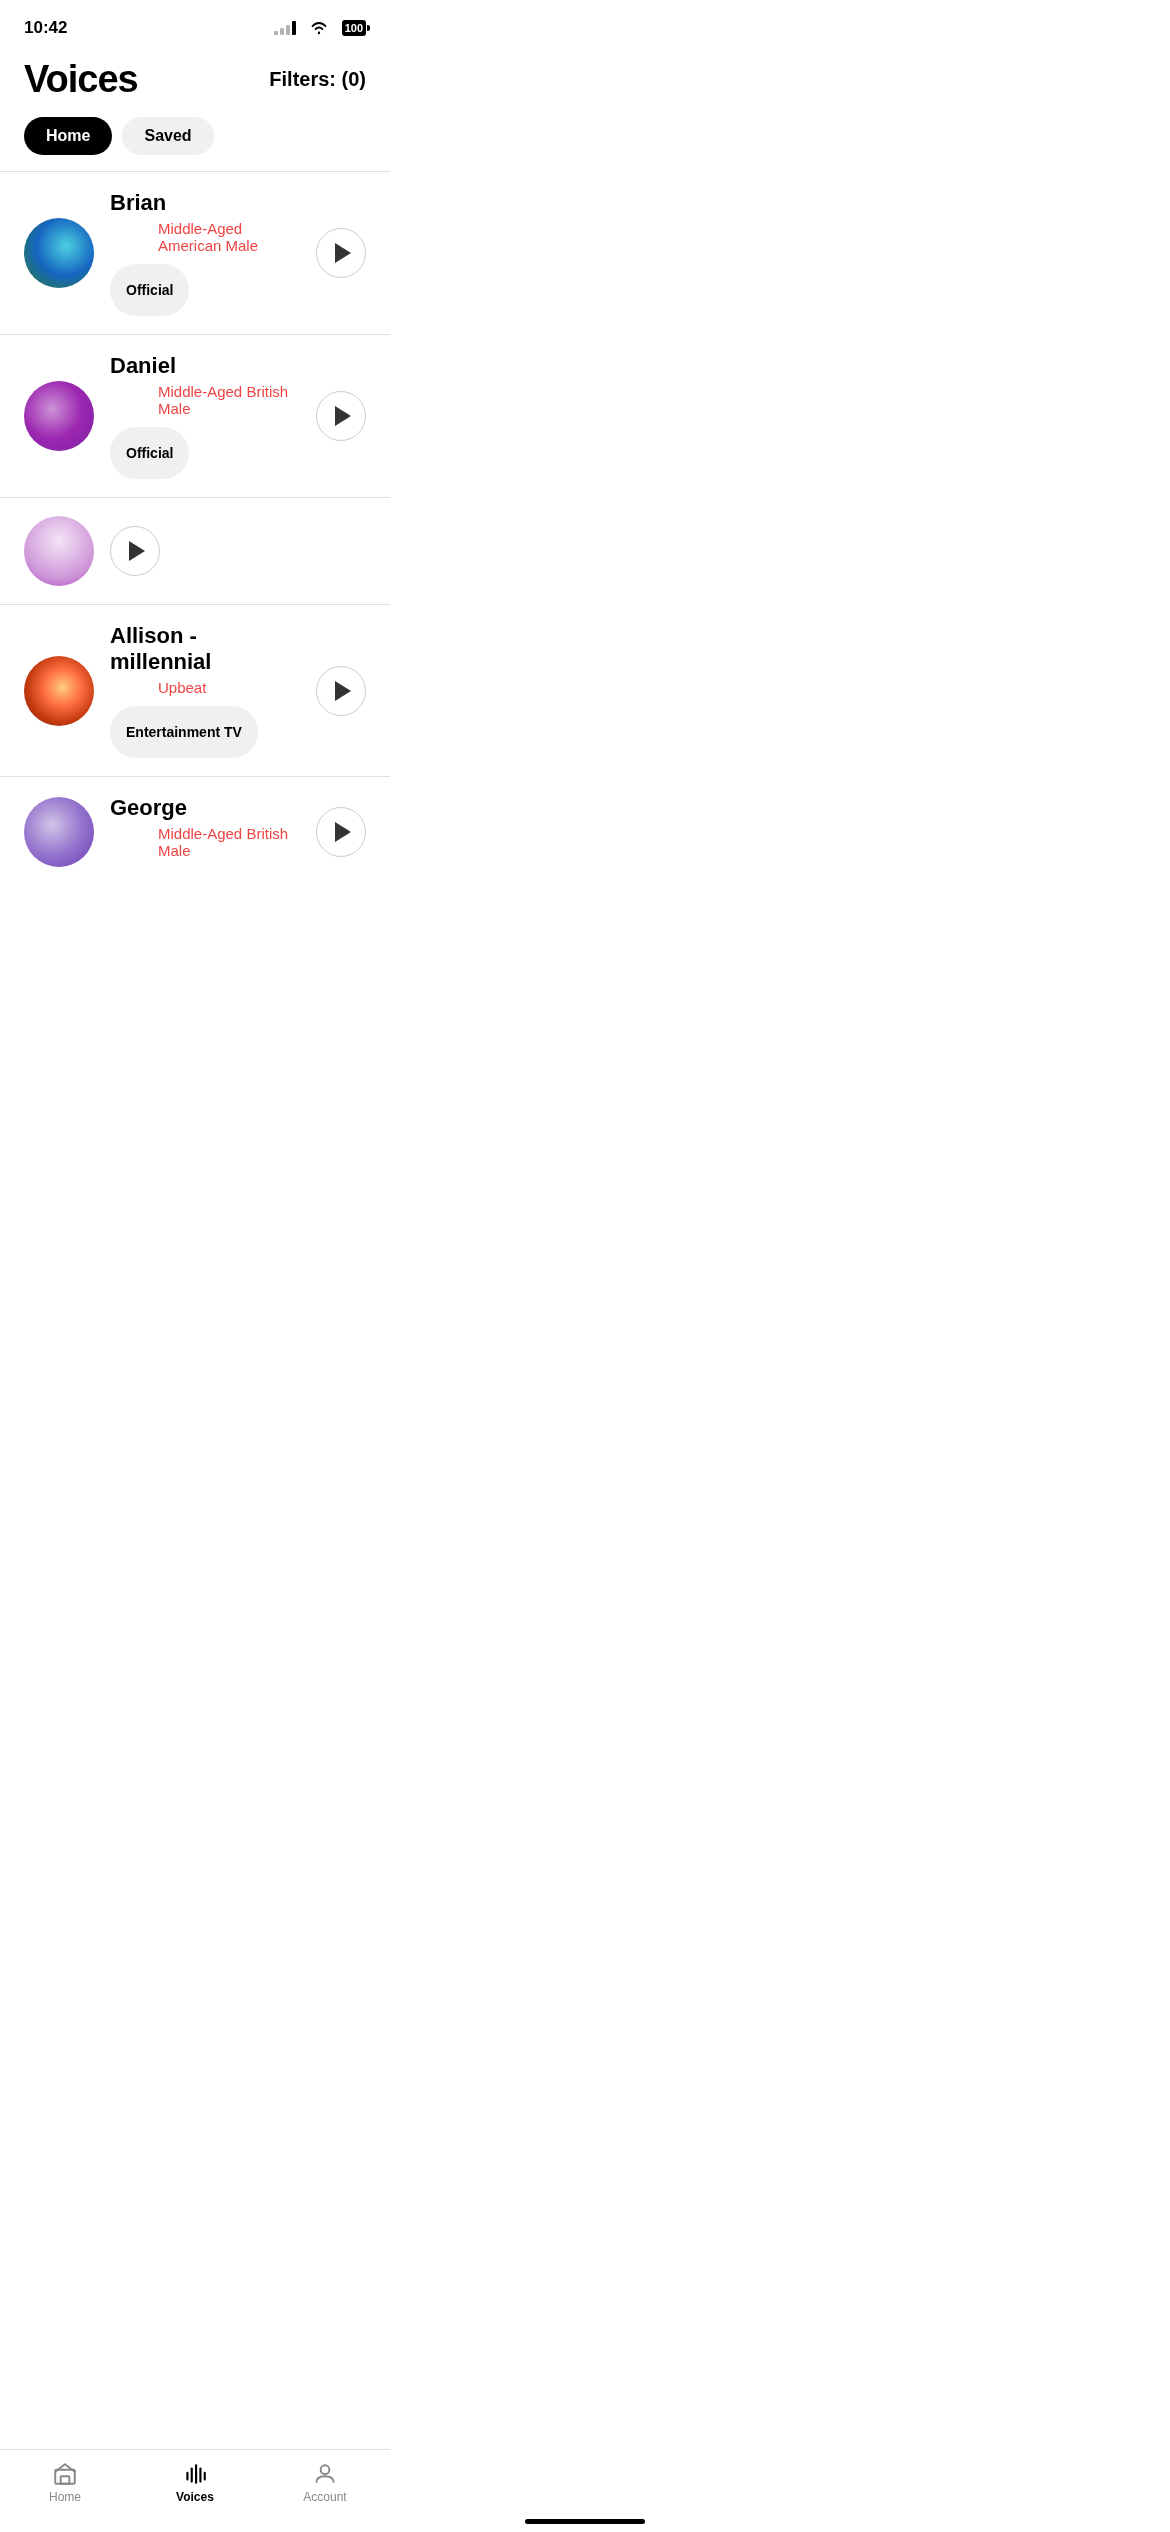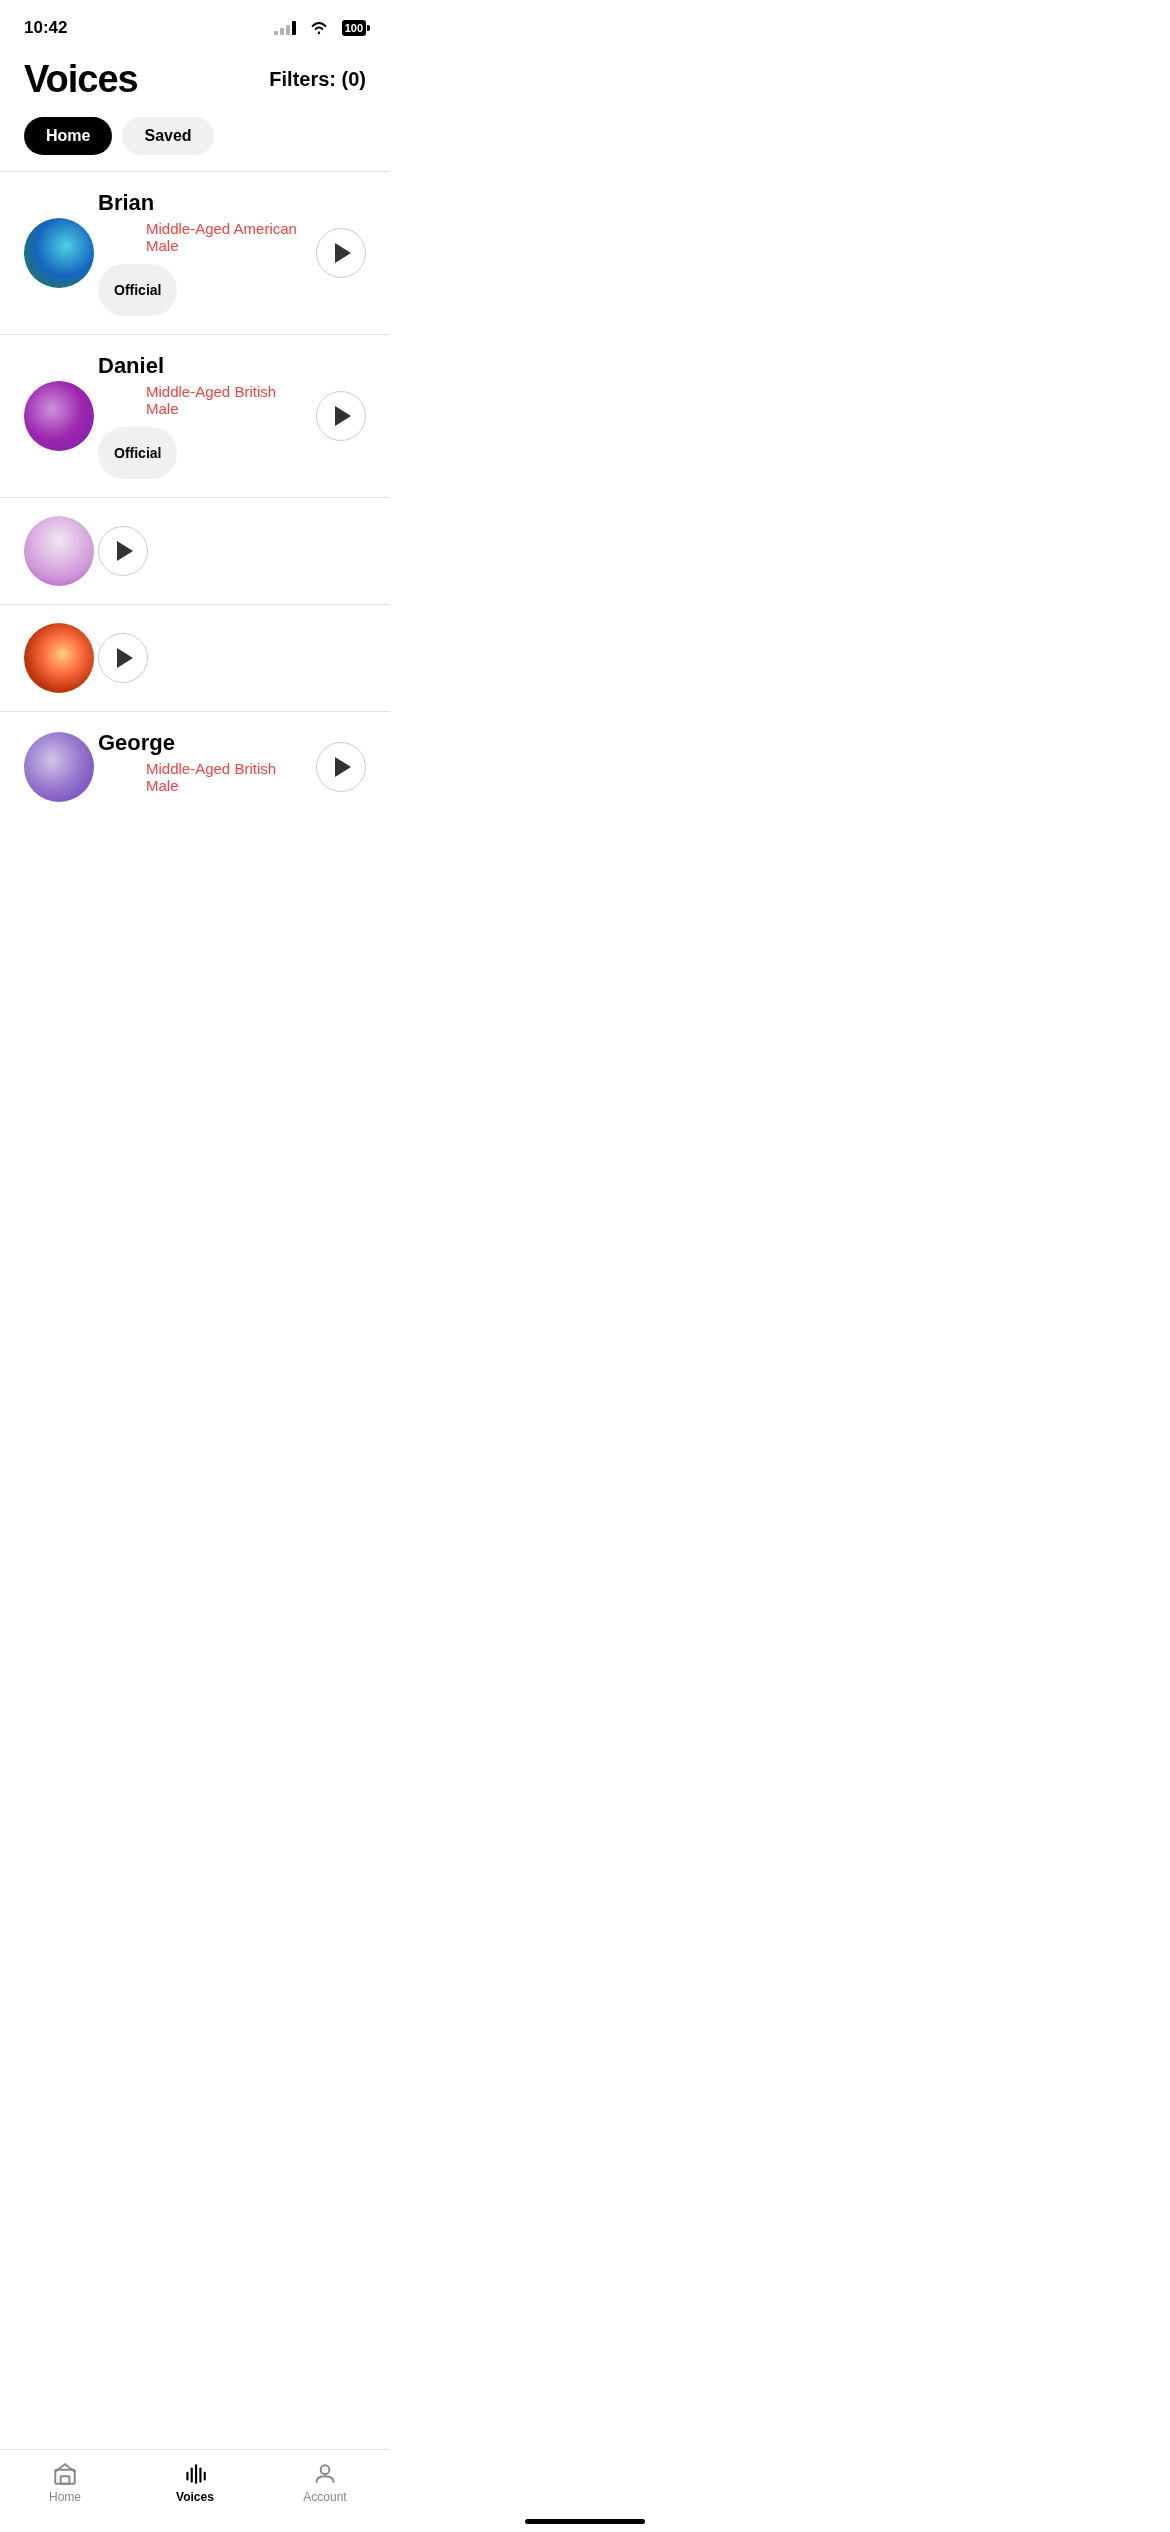--- a/index.html
+++ b/index.html
@@ -120,21 +120,21 @@
       height: 1px;
       background: #e0e0e0;
       margin: 0 0;
     }
 
     
     .voice-item {
       display: flex;
       align-items: center;
       padding: 18px 24px;
-      gap: 4px;
+      gap: 16px;
       position: relative;
     }
     .voice-avatar {
       width: 70px;
       height: 70px;
       border-radius: 50%;
       flex-shrink: 0;
       overflow: hidden;
     }
     .avatar-brian {
@@ -332,20 +332,25 @@
     <div class="voice-avatar avatar-storyteller"></div>
     <button class="play-btn">
       <div class="play-triangle"></div>
     </button>
   </div>
 
   <div class="divider"></div>
 
   <div class="voice-item">
     <div class="voice-avatar avatar-allison"></div>
+    <div class="voice-info">
+      <div class="voice-name">Allison - millennial</div>
+      <div class="voice-desc">Upbeat</div>
+      <span class="voice-tag">Entertainment TV</span>
+    </div>
     <button class="play-btn">
       <div class="play-triangle"></div>
     </button>
   </div>
 
   <div class="divider"></div>
 
   <div class="voice-item">
     <div class="voice-avatar avatar-george"></div>
     <div class="voice-info">

